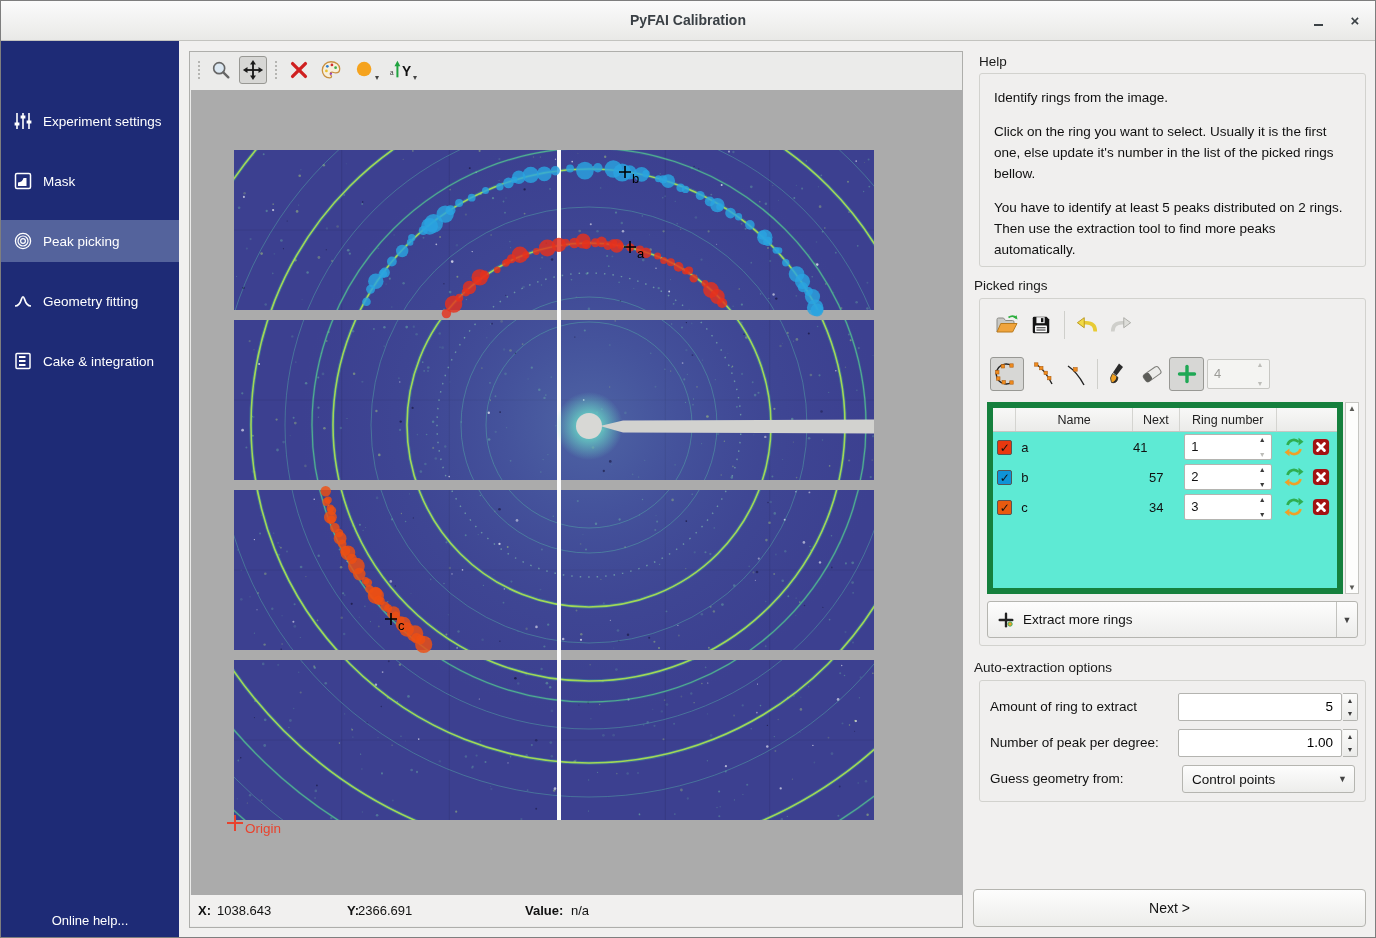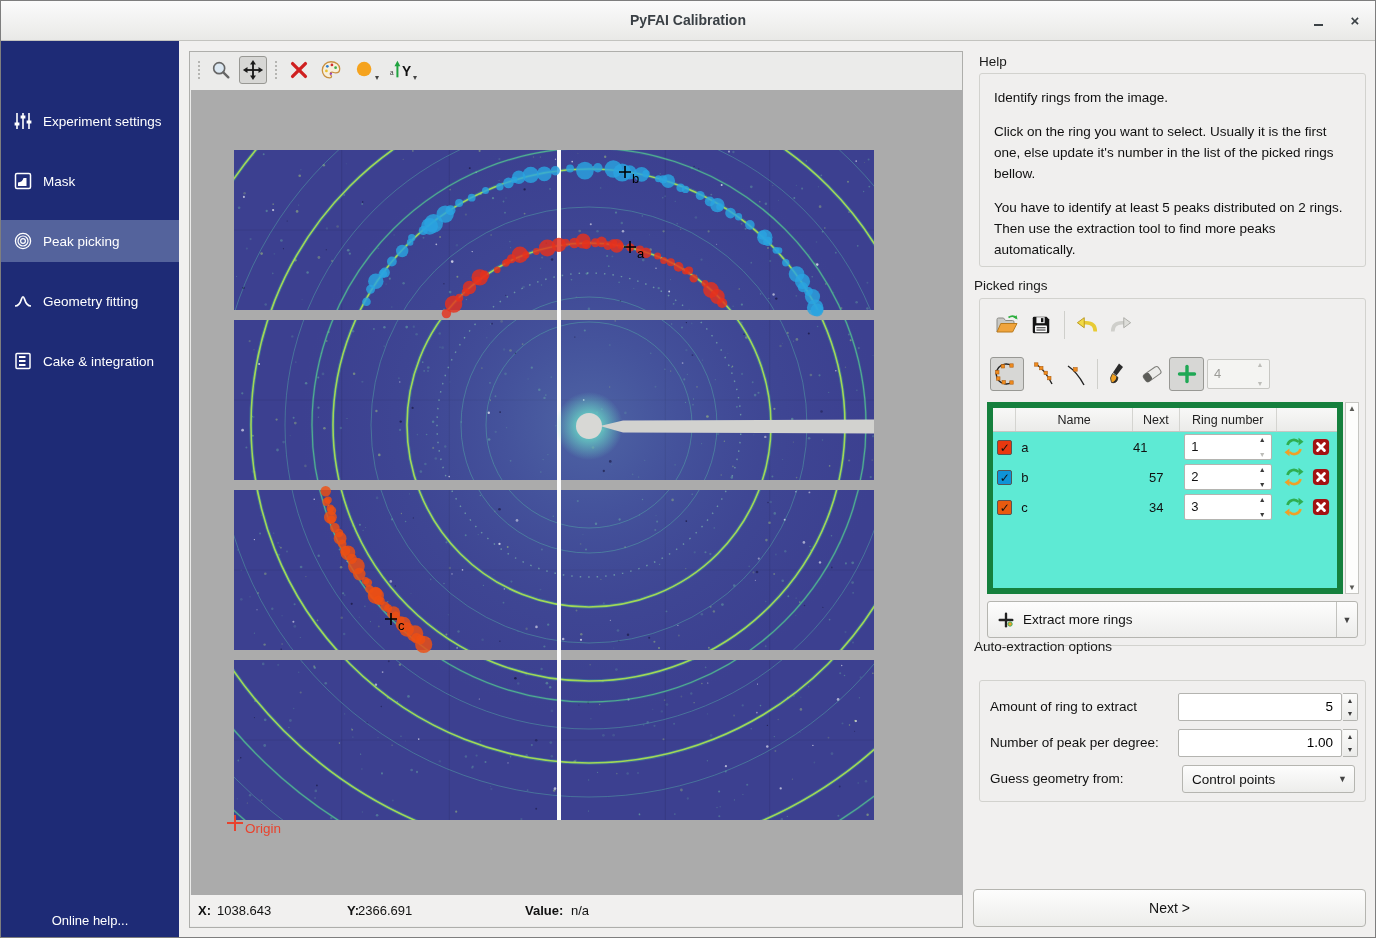--- a/index.html
+++ b/index.html
@@ -1461,21 +1461,21 @@
                 <line x1="3" y1="10" x2="17" y2="10"></line>
               </g>
               <circle cx="14.5" cy="14.5" r="2.4" fill="#f0a028" stroke="#2fae4f" stroke-width="1"></circle>
             </svg>
           </span>
         <span class="lbl">Extract more rings</span>
         <span class="extract-dd">▼</span>
       </div>
     </div>
 
-    <div class="grp-title" style="left:1px;top:588px">Auto-extraction options</div>
+    <div class="grp-title" style="left:1px;top:609px">Auto-extraction options</div>
     <div class="grp-box" style="left:6px;top:629px;width:387px;height:122px">
       <div class="opt-row" style="top:12px">
         <span class="olabel">Amount of ring to extract</span>
         <div class="opt-spin">
             <span class="val">5</span>
           </div>
         <div class="opt-arrows">
             <span>▲</span>
             <span>▼</span>
           </div>

